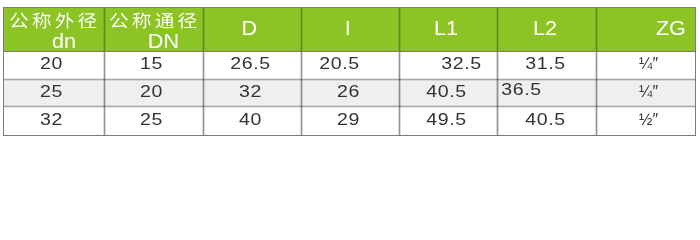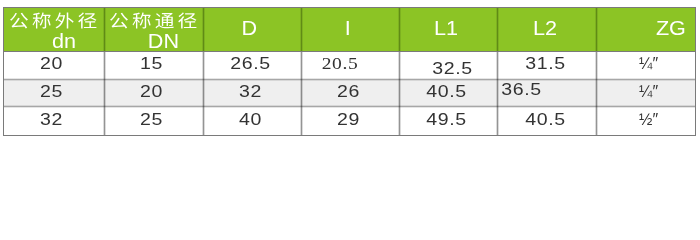--- a/index.html
+++ b/index.html
@@ -89,24 +89,24 @@
       <div>
         <div class="cell body-cell" style="left: 3.05px; top: 51.75px; width: 101.45px; height: 27.65px;">
           <b>20</b>
         </div>
         <div class="cell body-cell" style="left: 104.5px; top: 51.75px; width: 98.5px; height: 27.65px; justify-content: center;">
           <b>15</b>
         </div>
         <div class="cell body-cell" style="left: 203px; top: 51.75px; width: 98.3px; height: 27.65px; text-align: right;">
           <b>26.5</b>
         </div>
-        <div class="cell body-cell" style="left: 301.3px; top: 51.75px; width: 81px; height: 27.65px; font-family: Liberation Serif, serif;">
+        <div class="cell body-cell" style="left: 301.3px; top: 51.75px; width: 81px; height: 27.65px;">
           <b>20.5</b>
         </div>
-        <div class="cell body-cell" style="left: 405px; top: 51.75px; width: 98.3px; height: 27.65px; align-items: flex-end;">
+        <div class="cell body-cell" style="left: 414px; top: 51.75px; width: 98.3px; height: 27.65px;">
           <b>32.5</b>
         </div>
         <div class="cell body-cell" style="left: 497.9px; top: 51.75px; width: 99px; height: 27.65px;">
           <b>31.5</b>
         </div>
         <div class="cell body-cell frac" style="left: 596.9px; top: 51.75px; width: 99.35px; height: 27.65px;">
           <b>¼″</b>
         </div>
       </div>
       <div>

